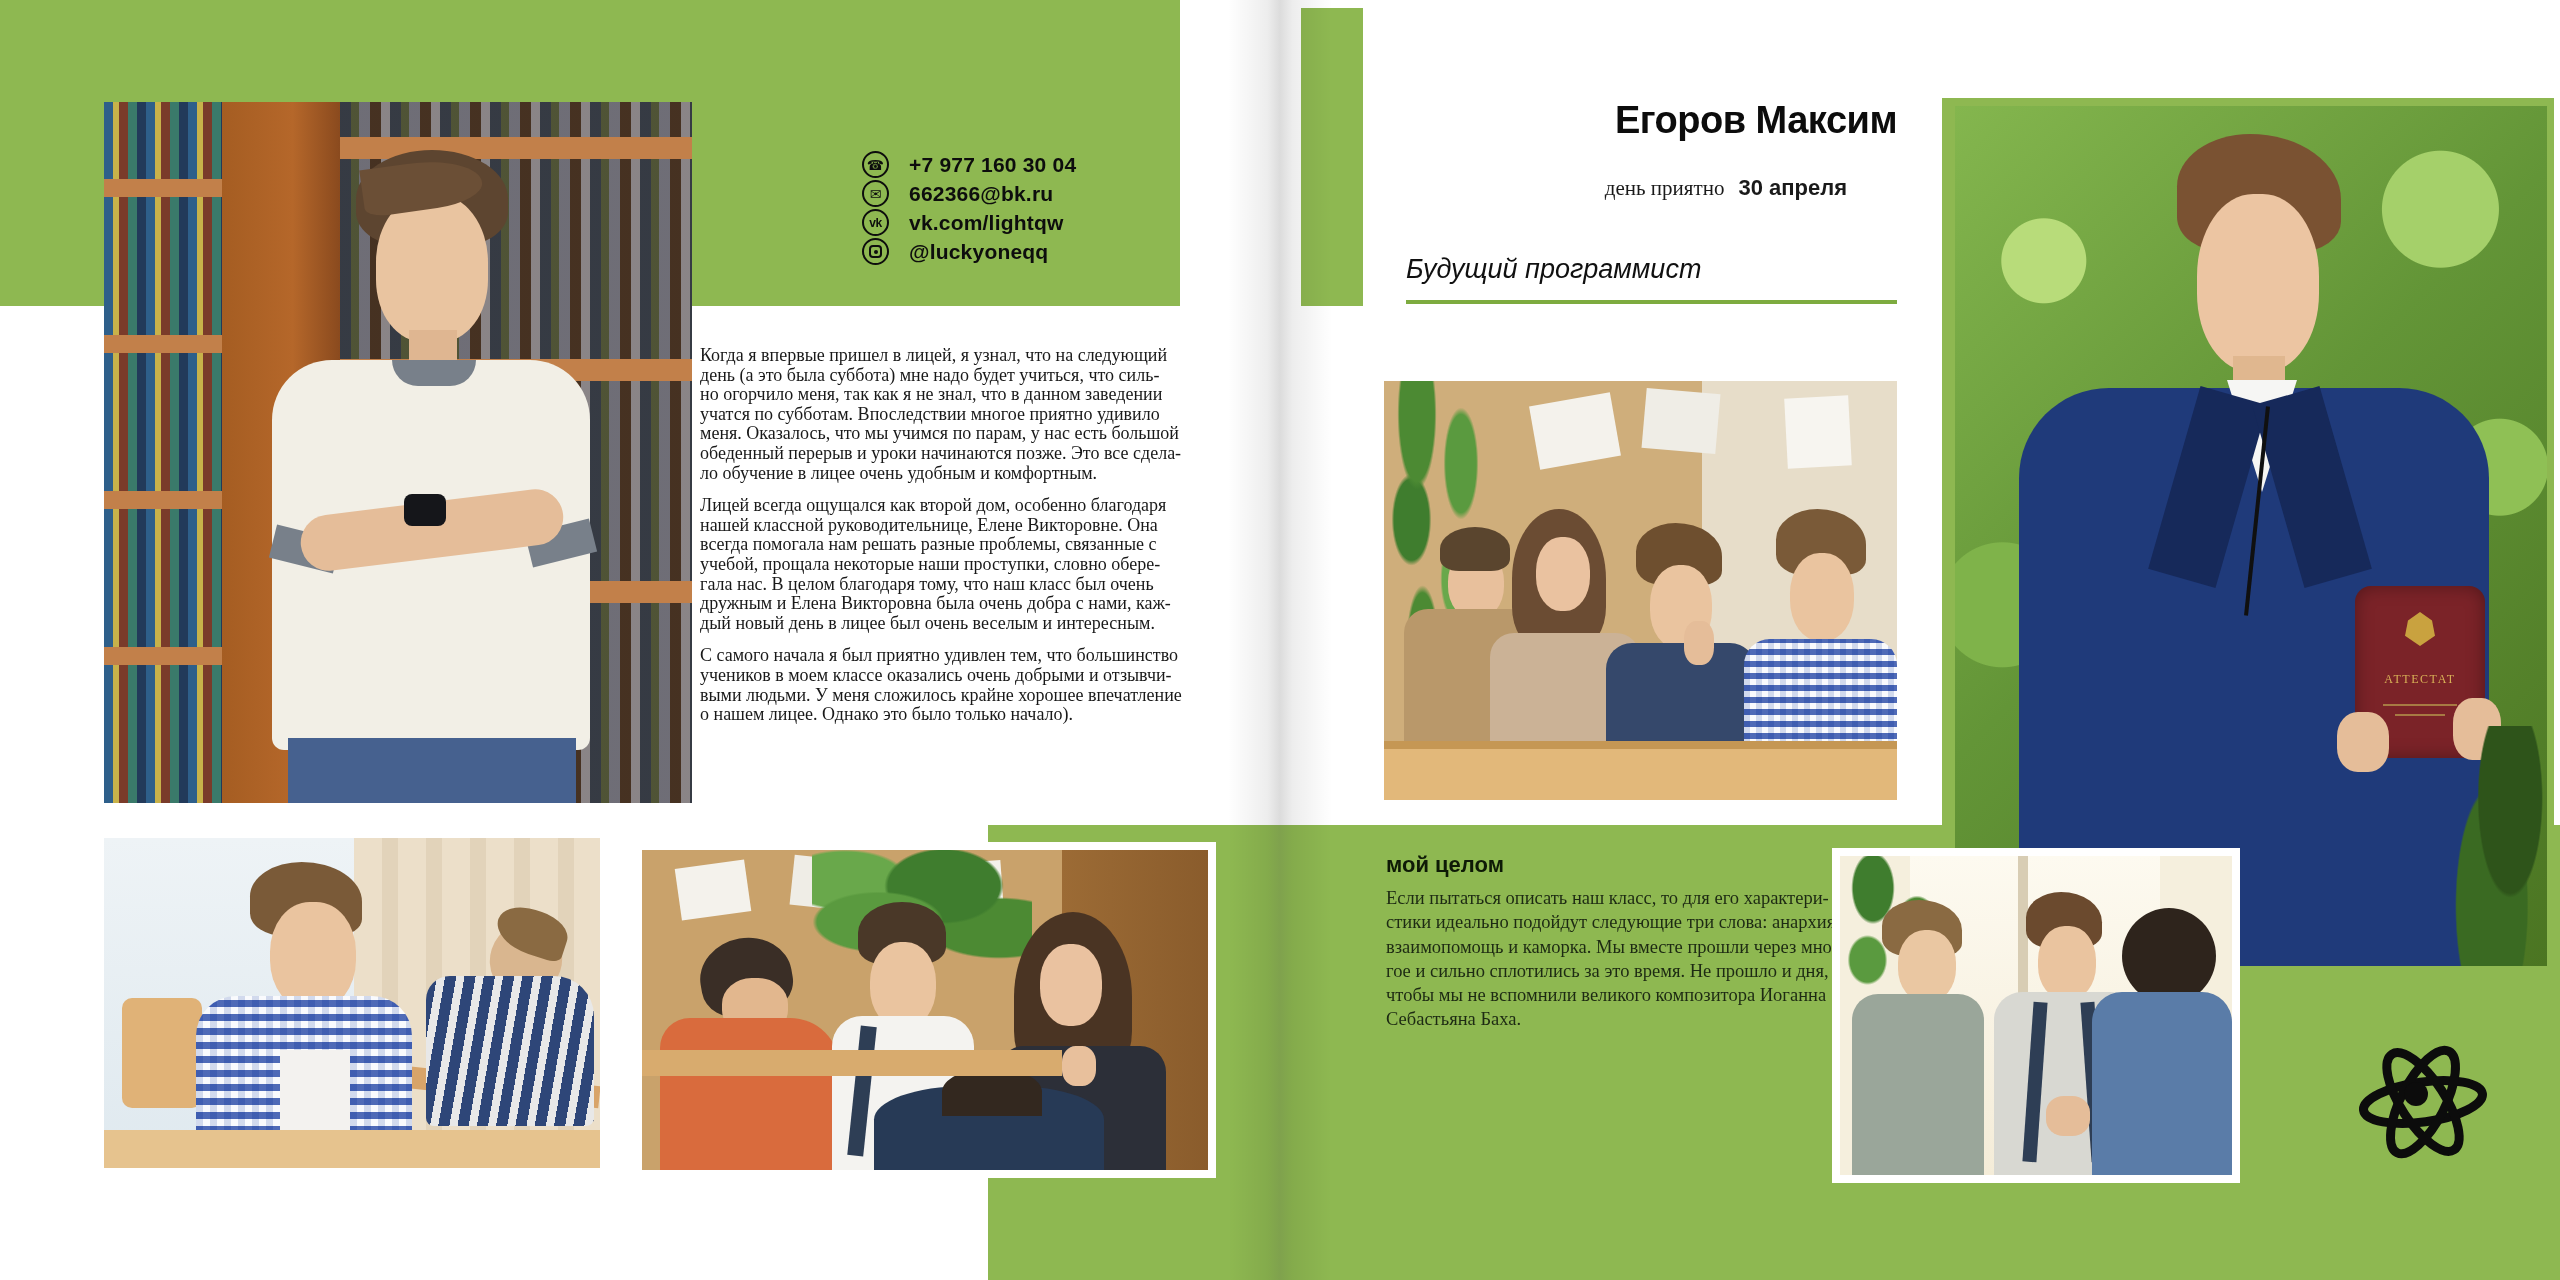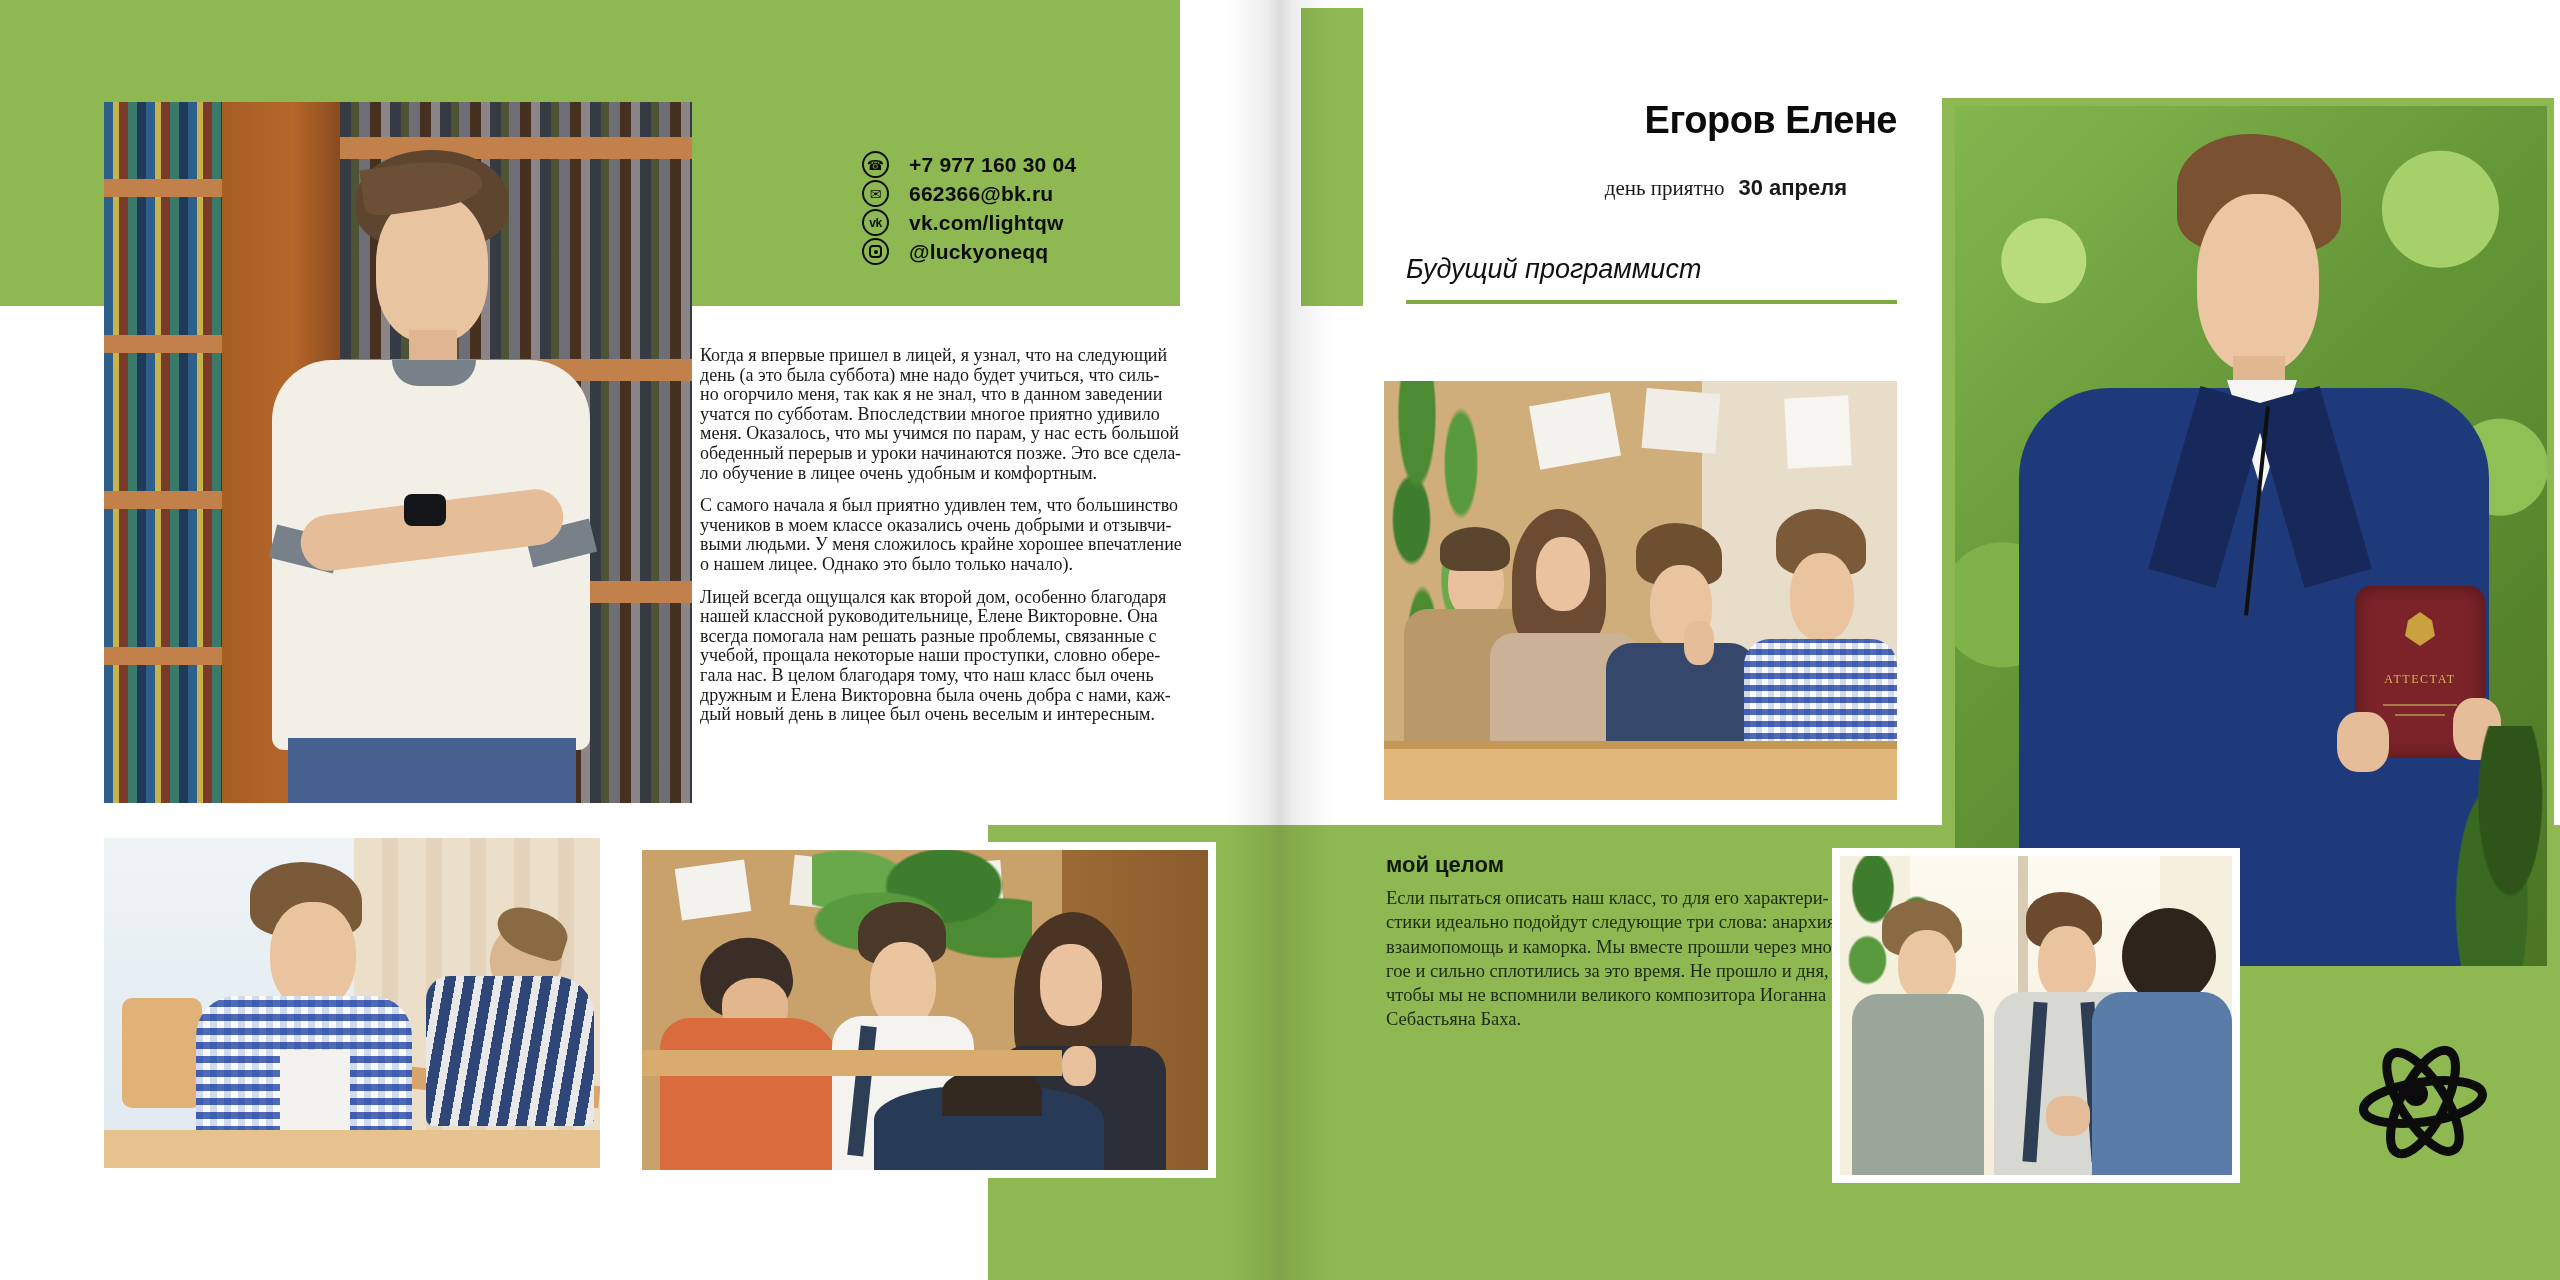--- a/index.html
+++ b/index.html
@@ -119,31 +119,31 @@
     </div>
 
     <div id="body-left" class="ab z2">
       <p>Когда я впервые пришел в лицей, я узнал, что на следующий
 день (а это была суббота) мне надо будет учиться, что силь-
 но огорчило меня, так как я не знал, что в данном заведении
 учатся по субботам. Впоследствии многое приятно удивило
 меня. Оказалось, что мы учимся по парам, у нас есть большой
 обеденный перерыв и уроки начинаются позже. Это все сдела-
 ло обучение в лицее очень удобным и комфортным.</p>
-      <p>С самого начала я был приятно удивлен тем, что большинство
-учеников в моем классе оказались очень добрыми и отзывчи-
-выми людьми. У меня сложилось крайне хорошее впечатление
-о нашем лицее. Однако это было только начало).</p>
       <p>Лицей всегда ощущался как второй дом, особенно благодаря
 нашей классной руководительнице, Елене Викторовне. Она
 всегда помогала нам решать разные проблемы, связанные с
 учебой, прощала некоторые наши проступки, словно обере-
 гала нас. В целом благодаря тому, что наш класс был очень
 дружным и Елена Викторовна была очень добра с нами, каж-
 дый новый день в лицее был очень веселым и интересным.</p>
+      <p>С самого начала я был приятно удивлен тем, что большинство
+учеников в моем классе оказались очень добрыми и отзывчи-
+выми людьми. У меня сложилось крайне хорошее впечатление
+о нашем лицее. Однако это было только начало).</p>
     </div>
 
     <div id="photo-class-a" class="ph z2">
       <div class="shape" style="left:0;top:0;width:260px;height:330px;background:linear-gradient(180deg,#eef3f6,#dfe9ef);"></div>
       <div class="shape" style="left:250px;top:0;width:246px;height:330px;background:repeating-linear-gradient(90deg,#ecdfc9 0 28px,#e2d3ba 28px 44px);"></div>
       <div class="shape" style="left:18px;top:160px;width:80px;height:110px;background:#e0b277;border-radius:10px;"></div>
       <div class="shape" style="left:260px;top:236px;width:236px;height:22px;background:#d8a469;transform:rotate(6deg);"></div>
       <div class="shape" style="left:386px;top:84px;width:72px;height:76px;background:#d9b68f;border-radius:50%;transform:rotate(18deg);"></div>
       <div class="shape" style="left:392px;top:72px;width:72px;height:44px;background:#8a6a42;border-radius:50% 50% 20% 60%;transform:rotate(18deg);"></div>
       <div class="shape" style="left:322px;top:138px;width:168px;height:150px;border-radius:24px 40px 8px 8px;background:repeating-linear-gradient(100deg,#2e4678 0 11px,#e8e8e8 11px 19px);"></div>
@@ -173,21 +173,21 @@
       <div class="shape" style="left:356px;top:196px;width:168px;height:124px;background:#2c2f38;border-radius:26px 26px 0 0;"></div>
       <div class="shape" style="left:420px;top:196px;width:34px;height:40px;background:#e8c09c;border-radius:40%;"></div>
       <div class="shape" style="left:232px;top:236px;width:230px;height:84px;background:#273a56;border-radius:40% 40% 0 0;"></div>
       <div class="shape" style="left:300px;top:218px;width:100px;height:48px;background:#33281f;border-radius:50% 50% 0 0;"></div>
       <div class="shape" style="left:0;top:200px;width:420px;height:26px;background:#d8ab6e;"></div>
     </div>
   </div>
 
   <div>
 
-    <div id="student-name" class="ab z2">Егоров Елене</div>
+    <div id="student-name" class="ab z2">Егоров Максим</div>
 
     <div id="birthday" class="ab z2">
       <span class="bd-label">день приятно</span><span class="bd-value">30 апреля</span>
     </div>
 
     <div id="tagline" class="ab z2">Будущий программист</div>
     <div id="tagline-rule" class="ab z2"></div>
 
     <div id="photo-class-right" class="ph z2">
       <div class="shape" style="left:0;top:0;width:513px;height:419px;background:linear-gradient(90deg,#cfae7b 0 62%,#e7ddc9 62% 100%);"></div>

